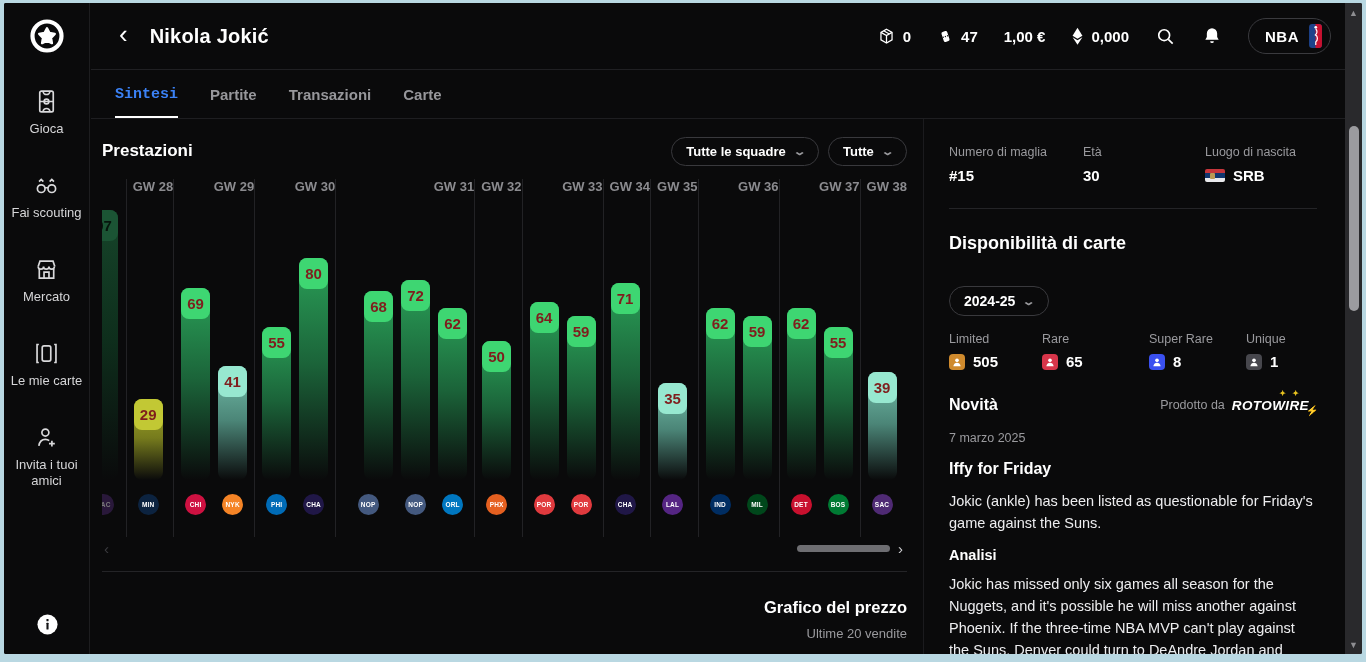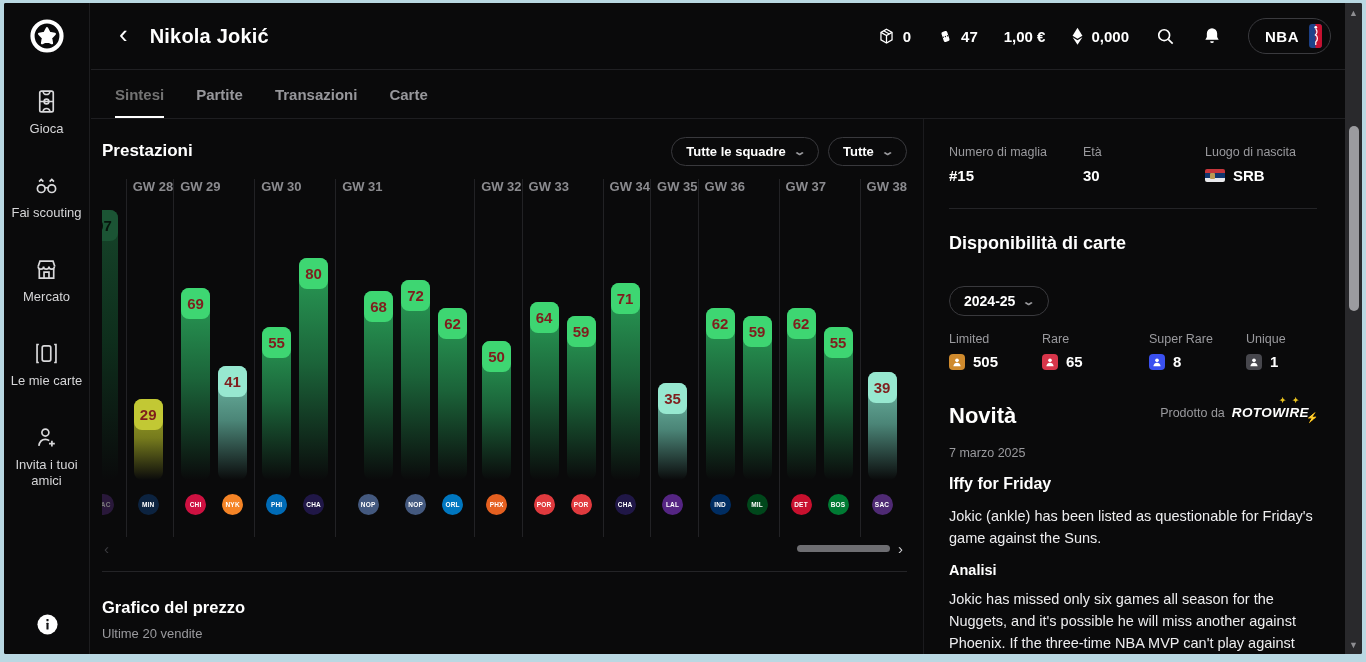--- a/index.html
+++ b/index.html
@@ -22,26 +22,26 @@
   .page-title { font-size:20px; font-weight:700; margin-left:16px; letter-spacing:.2px; }
   .header-right { margin-left:auto; display:flex; align-items:center; gap:26px; }
   .balance { display:flex; align-items:center; gap:7px; font-size:15px; font-weight:700; }
   .hicon { cursor:pointer; display:flex; align-items:center; }
   .nba-pill { display:flex; align-items:center; gap:10px; border:1px solid #3a3a3e; border-radius:20px; padding:5px 8px 5px 16px; cursor:pointer; }
   .nba-pill .nba-label { font-size:15px; font-weight:700; letter-spacing:.5px; }
 
   
   .tabs { position:absolute; left:87px; top:68px; right:17px; height:48px; display:flex; align-items:center; gap:32px; padding-left:24px; border-bottom:1px solid #1e1e21; background:#0a0a0b; }
   .tab { font-size:15px; font-weight:700; color:#97979b; cursor:pointer; position:relative; height:100%; display:flex; align-items:center; }
-  .tab.active { color:#737373; }
+  .tab.active { color:#3b82f6;font-family:Liberation Mono, monospace; }
   .tab.active::after { content:""; position:absolute; left:0; right:0; bottom:0; height:2px; background:#fff; }
 
   
   .content { position:absolute; left:87px; top:116px; right:17px; bottom:0; display:flex; }
-  .left-col { flex:1; padding:10px 16px 0 11px; min-width:0; }
+  .left-col { flex:1; padding:10px 16px 0 11px; min-width:0;text-align:right; }
   .right-col { width:422px; border-left:1px solid #1b1b1e; padding:10px 28px 0 25px; }
 
   
   .perf-header { display:flex; align-items:center; justify-content:space-between; height:44px; }
   .section-title { font-size:17px; font-weight:700; }
   .filters { display:flex; gap:9px; }
   .pill { display:flex; align-items:center; gap:9px; border:1px solid #39393d; border-radius:17px; padding:6px 14px; font-size:13px; font-weight:700; color:#fff; cursor:pointer; background:transparent; }
   .pill .chev { color:#9a9a9e; font-size:11px; transform:scaleX(1.5); }
 
   .chart { display:flex; margin-top:6px; height:358px; overflow:hidden; }
@@ -546,21 +546,21 @@
                     </svg>
                   </span>
                   <span>1</span>
                 </div>
               </div>
             </div>
         </div>
 
         <div class="news-section">
           <div class="news-head">
-            <span class="section-title" style="font-size:22px;margin-top:7px;">Novità</span>
+            <span class="section-title" style="font-size:16px;">Novità</span>
             <span class="powered">
               <span class="powered-label">Prodotto da</span>
               <span class="rw-logo"><span>ROTOWIRE</span><span class="spark">✦ ✦</span><span class="bolt">⚡</span></span>
             </span>
           </div>
           <div class="news-date">7 marzo 2025</div>
           <div class="news-headline">Iffy for Friday</div>
           <div class="news-body">Jokic (ankle) has been listed as questionable for Friday's game against the Suns.</div>
           <div class="analysis-label">Analisi</div>
           <div class="analysis-body">Jokic has missed only six games all season for the Nuggets, and it's possible he will miss another against Phoenix. If the three-time NBA MVP can't play against the Suns, Denver could turn to DeAndre Jordan and Zeke Nnaji (ankle) to pick</div>

